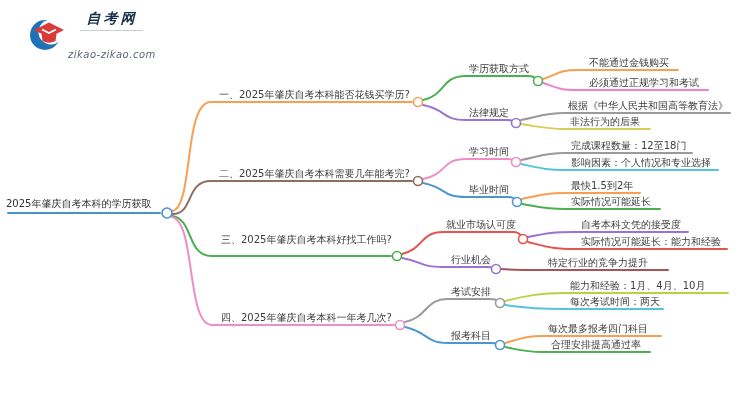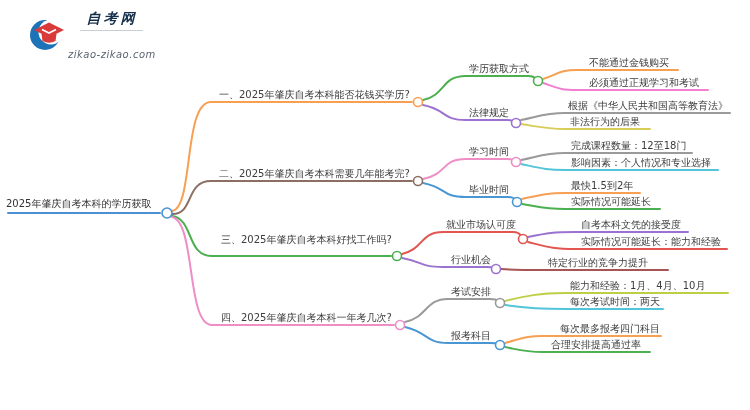--- a/index.html
+++ b/index.html
@@ -106,16 +106,16 @@
   <div class="lbl" style="left:570px;top:116px;">非法行为的后果</div>
   <div class="lbl" style="left:571px;top:140px;">完成课程数量：12至18门</div>
   <div class="lbl" style="left:571px;top:157px;">影响因素：个人情况和专业选择</div>
   <div class="lbl" style="left:571px;top:180px;">最快1.5到2年</div>
   <div class="lbl" style="left:571px;top:196px;text-align:right;">实际情况可能延长</div>
   <div class="lbl" style="left:581px;top:219px;">自考本科文凭的接受度</div>
   <div class="lbl" style="left:581px;top:236px;">实际情况可能延长：能力和经验</div>
   <div class="lbl" style="left:548px;top:257px;">特定行业的竞争力提升</div>
   <div class="lbl" style="left:570px;top:280px;">能力和经验：1月、4月、10月</div>
   <div class="lbl" style="left:570px;top:296px;">每次考试时间：两天</div>
-  <div class="lbl" style="left:548px;top:323px;margin-left:12px;">每次最多报考四门科目</div>
+  <div class="lbl" style="left:548px;top:323px;">每次最多报考四门科目</div>
   <div class="lbl" style="left:551px;top:339px;">合理安排提高通过率</div>
 
 </div>
 
 </body></html>

